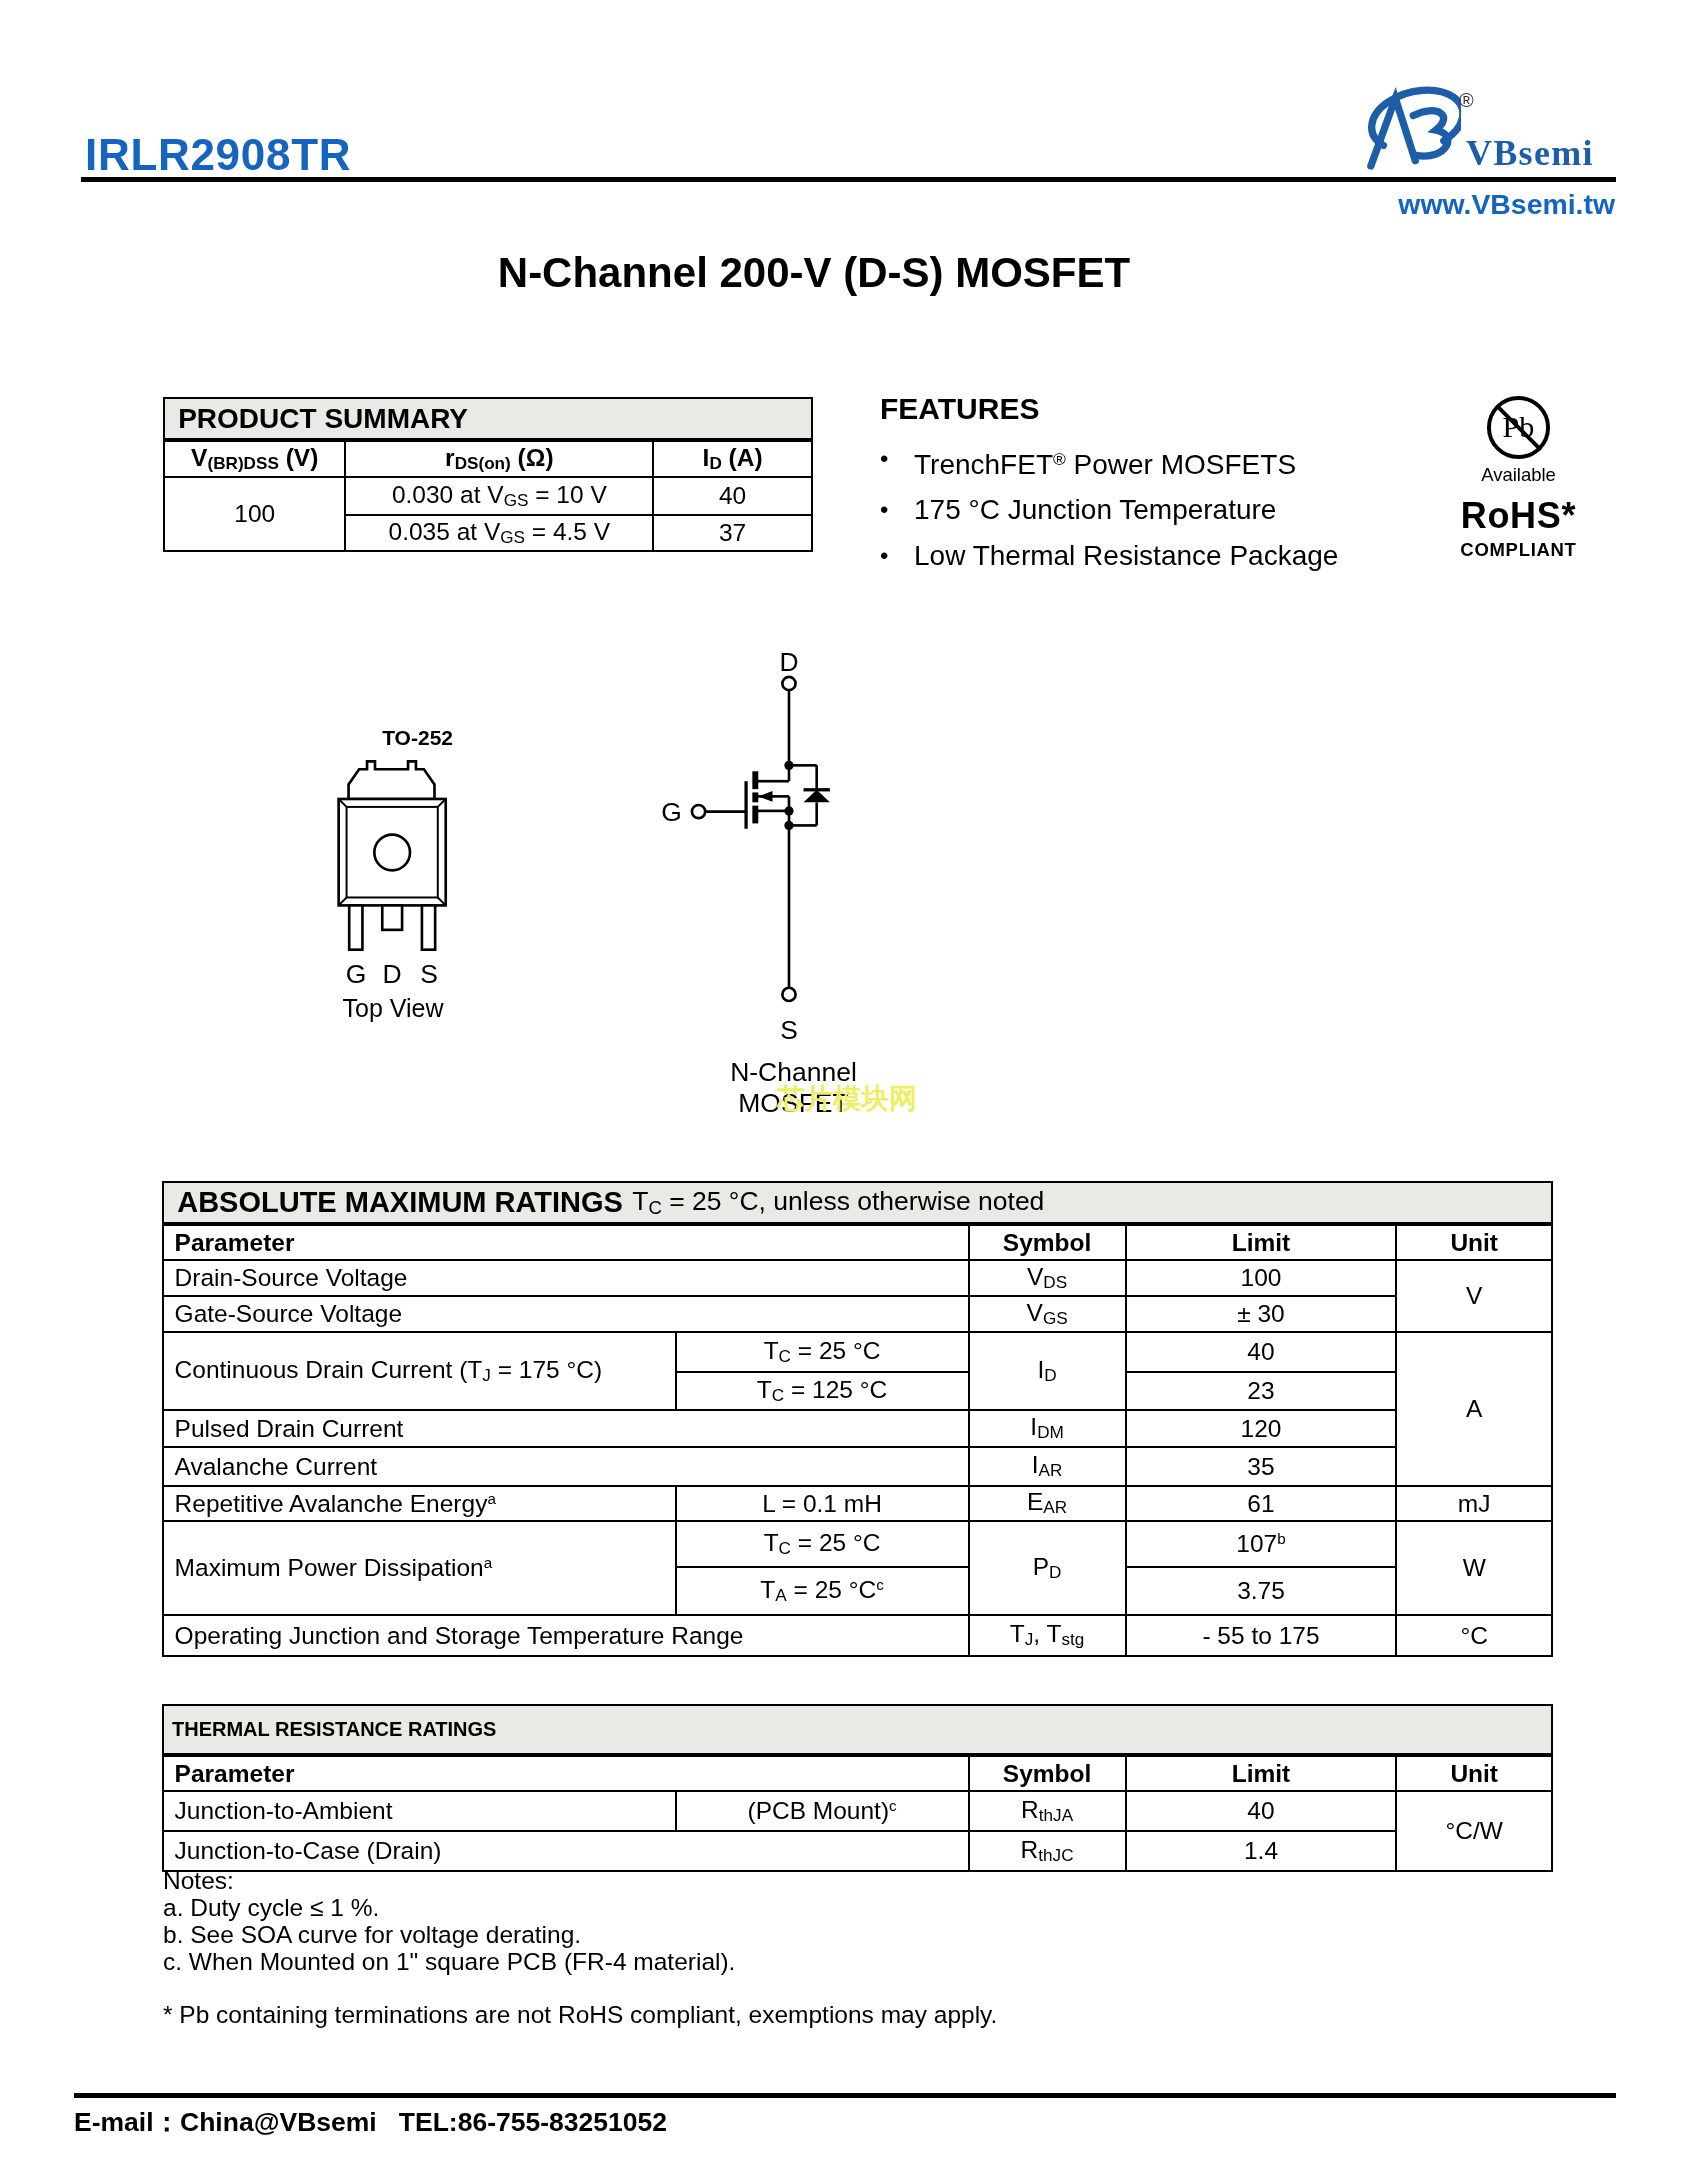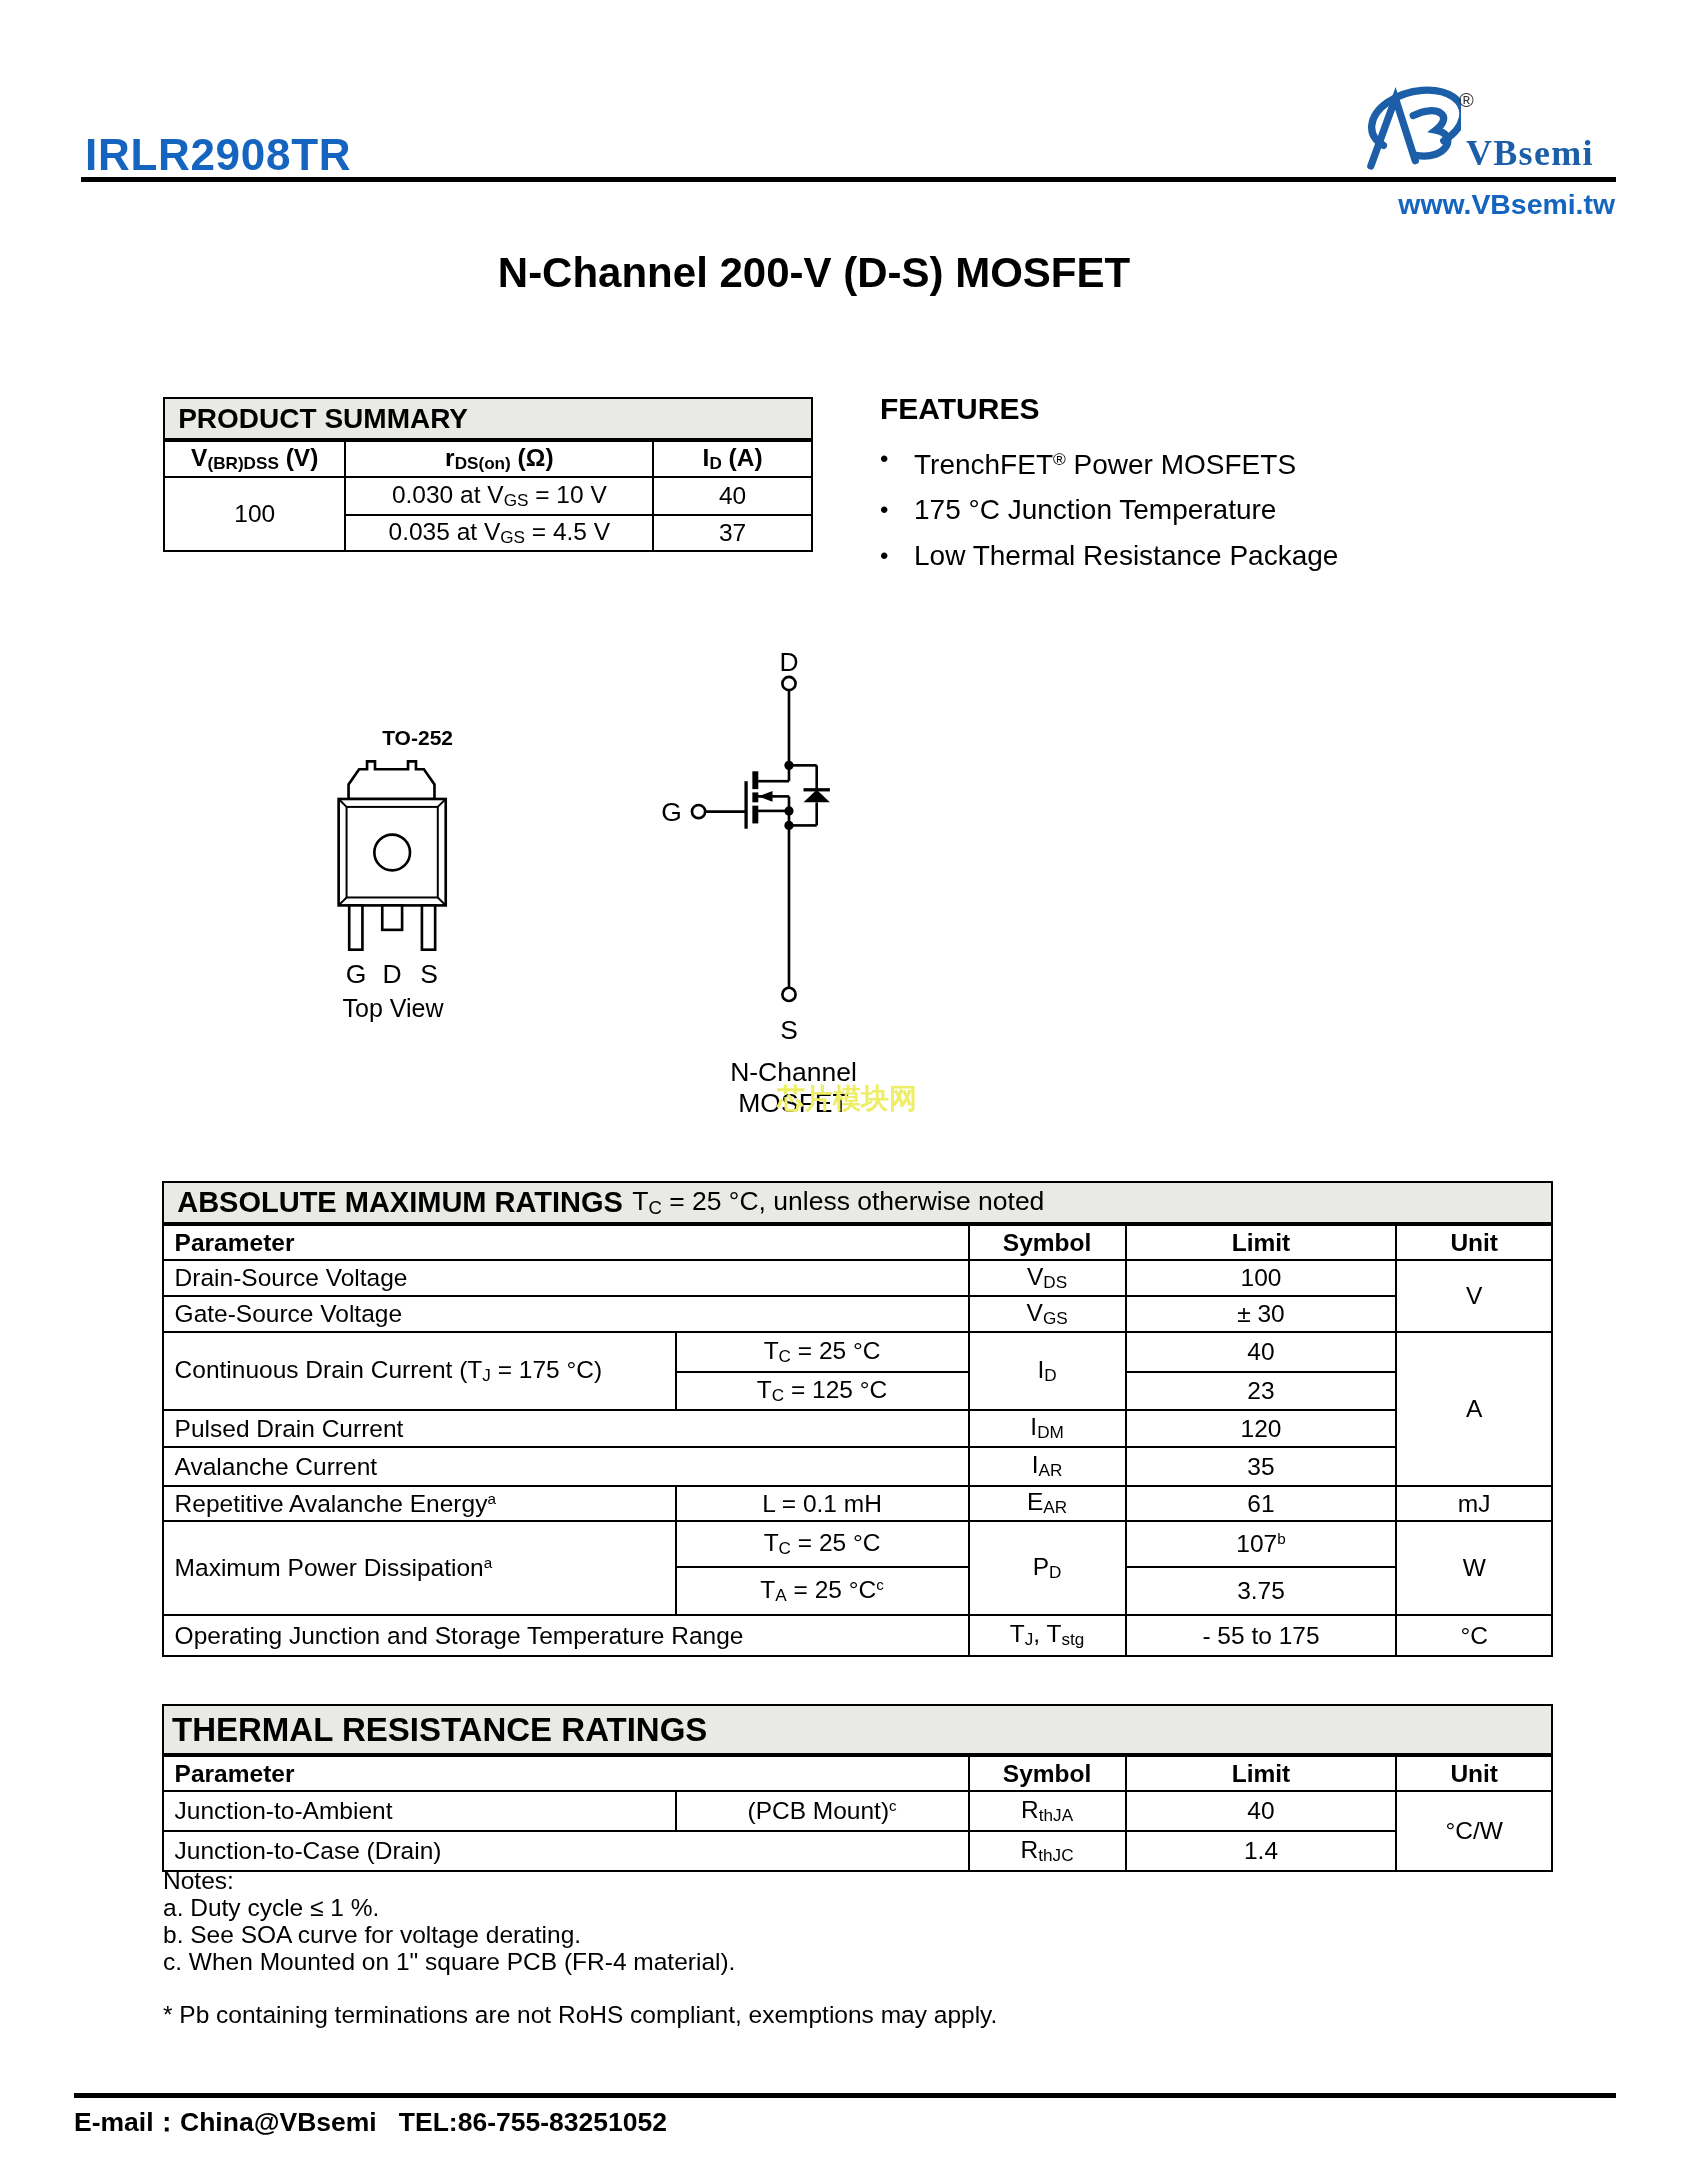--- a/index.html
+++ b/index.html
@@ -60,21 +60,21 @@
   .sym-caption{left:687px;top:1057px;width:213px;text-align:center;font-size:26.5px;}
   .watermark{left:761px;top:1080px;width:172px;text-align:center;font-size:28px;color:#eeee66;font-weight:bold;}
 
   
   .amr{left:162px;top:1181px;width:1391px;}
   .amr .sec-title{height:43px;font-size:29px;}
   .bar-sub{font-weight:normal;font-size:26.5px;margin-left:9.3px;}
 
   
   .thr{left:162px;top:1704px;width:1391px;}
-  .thr .sec-title{height:51px;font-size:33px;padding-left:8px;}
+  .thr .sec-title{height:51px;font-size:20px;padding-left:8px;}
 
   
   .notes{left:163px;top:1867px;font-size:24.5px;line-height:27px;}
   .notes div{margin:0;}
   .note-star{margin-top:26px !important;}
 
   
   .bot-rule{left:74px;top:2093px;width:1542px;height:5.3px;background:#000;}
   .footer-text{left:74px;top:2104px;font-size:26.5px;font-weight:bold;white-space:pre;}
 
@@ -139,20 +139,30 @@
     <div class="feat-item">
       <span class="feat-bullet">•</span>
       <span><span>175 °C Junction Temperature</span></span>
     </div>
     <div class="feat-item">
       <span class="feat-bullet">•</span>
       <span><span>Low Thermal Resistance Package</span></span>
     </div>
   </div>
 
+  <div class="abs badges">
+    <svg width="67" height="67" viewBox="0 0 102 102" style="margin:0 auto">
+      <circle cx="51" cy="51" r="45" fill="none" stroke="#000" stroke-width="6"></circle>
+      <text x="51" y="66" text-anchor="middle" font-family="Liberation Serif, serif" font-size="46">Pb</text>
+      <line x1="19" y1="19" x2="85" y2="85" stroke="#000" stroke-width="6"></line>
+    </svg>
+    <div class="badge-avail">Available</div>
+    <div class="badge-rohs">RoHS*</div>
+    <div class="badge-comp">COMPLIANT</div>
+  </div>
 
   <div class="abs pkg-label">TO-252</div>
   <div class="abs pkg-svg">
     <svg width="119" height="195" viewBox="0 0 180 295">
       <g stroke="#000" fill="#fff">
         <polygon stroke-width="4" points="22,62 22,40 38,17 50,17 50,5 62,5 62,17 112,17 112,5 124,5 124,17 136,17 152,40 152,62"></polygon>
         <rect x="7" y="62" width="162" height="161" stroke-width="4"></rect>
         <rect x="19" y="74" width="138" height="137" stroke-width="3" fill="none"></rect>
         <line x1="7" y1="62" x2="19" y2="74" stroke-width="3"></line>
         <line x1="169" y1="62" x2="157" y2="74" stroke-width="3"></line>

